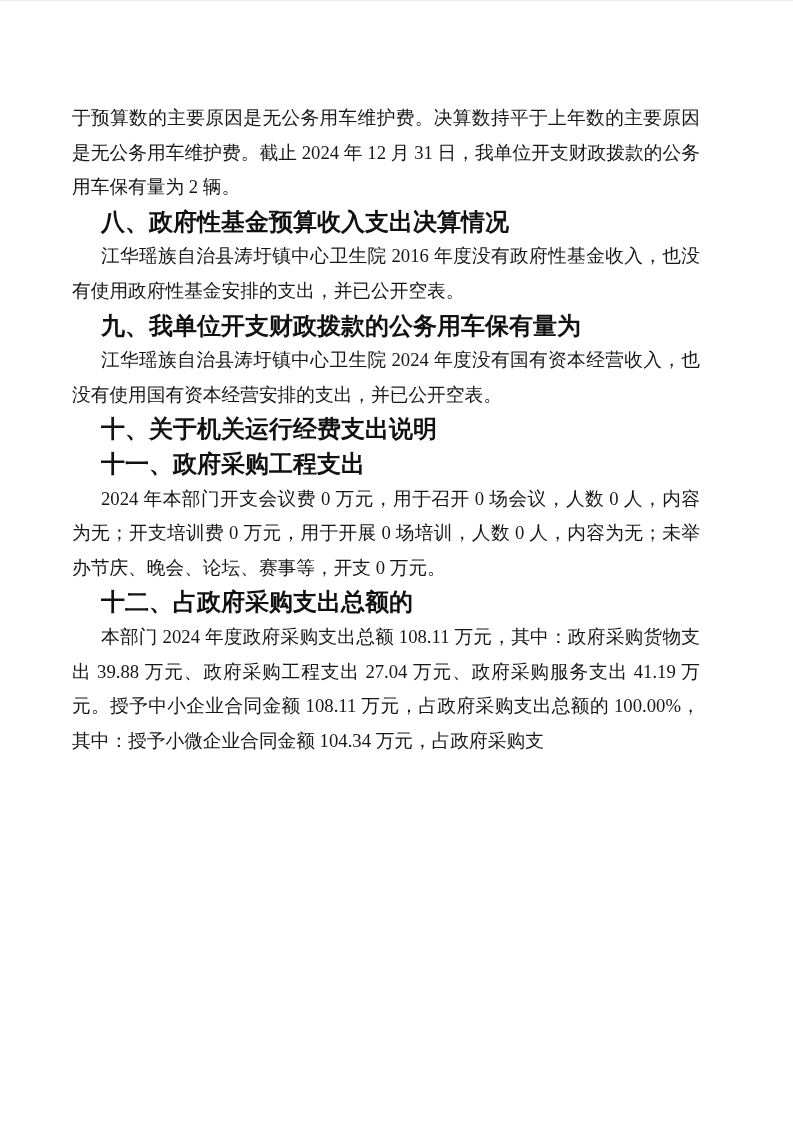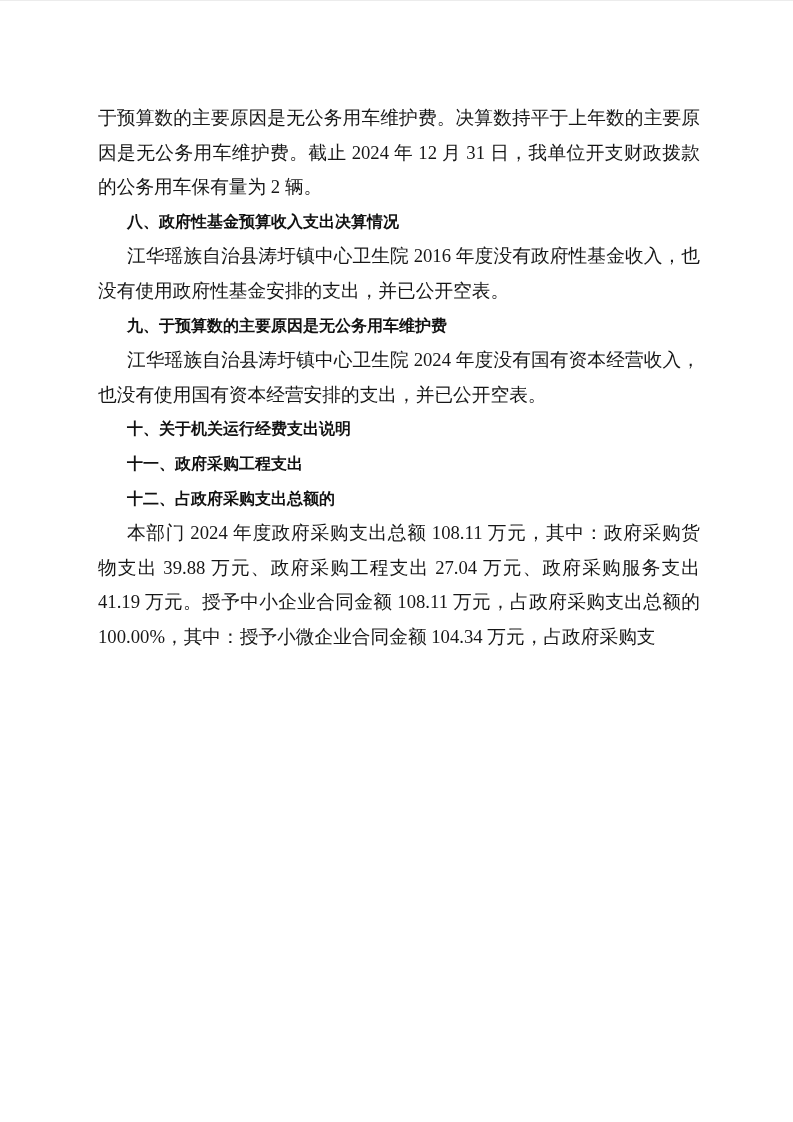--- a/index.html
+++ b/index.html
@@ -13,65 +13,66 @@
     height: 1122px;
     background: #ffffff;
     overflow: hidden;
     box-sizing: border-box;
     border-top: 1px solid #ececec;
     font-family: "Liberation Serif", "DejaVu Serif", serif;
     color: #161616;
   }
   .content {
     box-sizing: border-box;
-    padding: 100px 93px 0 98px;
+    padding: 100px 93px 0 72px;
   }
   .para {
     margin: 0;
     font-family: "Liberation Serif", "DejaVu Serif", serif;
     font-size: 18.7px;
     line-height: 34.6px;
     text-align: justify;
     text-indent: 29px;
     color: #161616;
   }
   .para.no-indent {
     text-indent: 0;
   }
   .sec-heading {
     margin: 0;
     padding-left: 29px;
     font-family: "DejaVu Sans", "Liberation Sans", sans-serif;
     font-weight: 700;
-    font-size: 16px;
+    font-size: 24px;
     line-height: 34.6px;
     color: #111111;
   }
 </style>
 </head>
 <body>
 
 <div class="page">
   <div class="content">
 
     <p class="para no-indent">于预算数的主要原因是无公务用车维护费。决算数持平于上年数的主要原因是无公务用车维护费。截止 2024 年 12 月 31 日，我单位开支财政拨款的公务用车保有量为 2 辆。</p>
 
 
     <h2 class="sec-heading">八、政府性基金预算收入支出决算情况</h2>
 
     <p class="para">江华瑶族自治县涛圩镇中心卫生院 2016 年度没有政府性基金收入，也没有使用政府性基金安排的支出，并已公开空表。</p>
 
-    <h2 class="sec-heading">九、于预算数的主要原因是无公务用车维护费</h2>
+    <h2 class="sec-heading">九、我单位开支财政拨款的公务用车保有量为</h2>
 
     <p class="para">江华瑶族自治县涛圩镇中心卫生院 2024 年度没有国有资本经营收入，也没有使用国有资本经营安排的支出，并已公开空表。</p>
 
     <h2 class="sec-heading">十、关于机关运行经费支出说明</h2>
 
 
     <h2 class="sec-heading">十一、政府采购工程支出</h2>
 
+    <p class="para">2024 年本部门开支会议费 0 万元，用于召开 0 场会议，人数 0 人，内容为无；开支培训费 0 万元，用于开展 0 场培训，人数 0 人，内容为无；未举办节庆、晚会、论坛、赛事等，开支 0 万元。</p>
 
     <h2 class="sec-heading">十二、占政府采购支出总额的</h2>
 
     <p class="para">本部门 2024 年度政府采购支出总额 108.11 万元，其中：政府采购货物支出 39.88 万元、政府采购工程支出 27.04 万元、政府采购服务支出 41.19 万元。授予中小企业合同金额 108.11 万元，占政府采购支出总额的 100.00%，其中：授予小微企业合同金额 104.34 万元，占政府采购支</p>
 
   </div>
 </div>
 
 </body></html>

